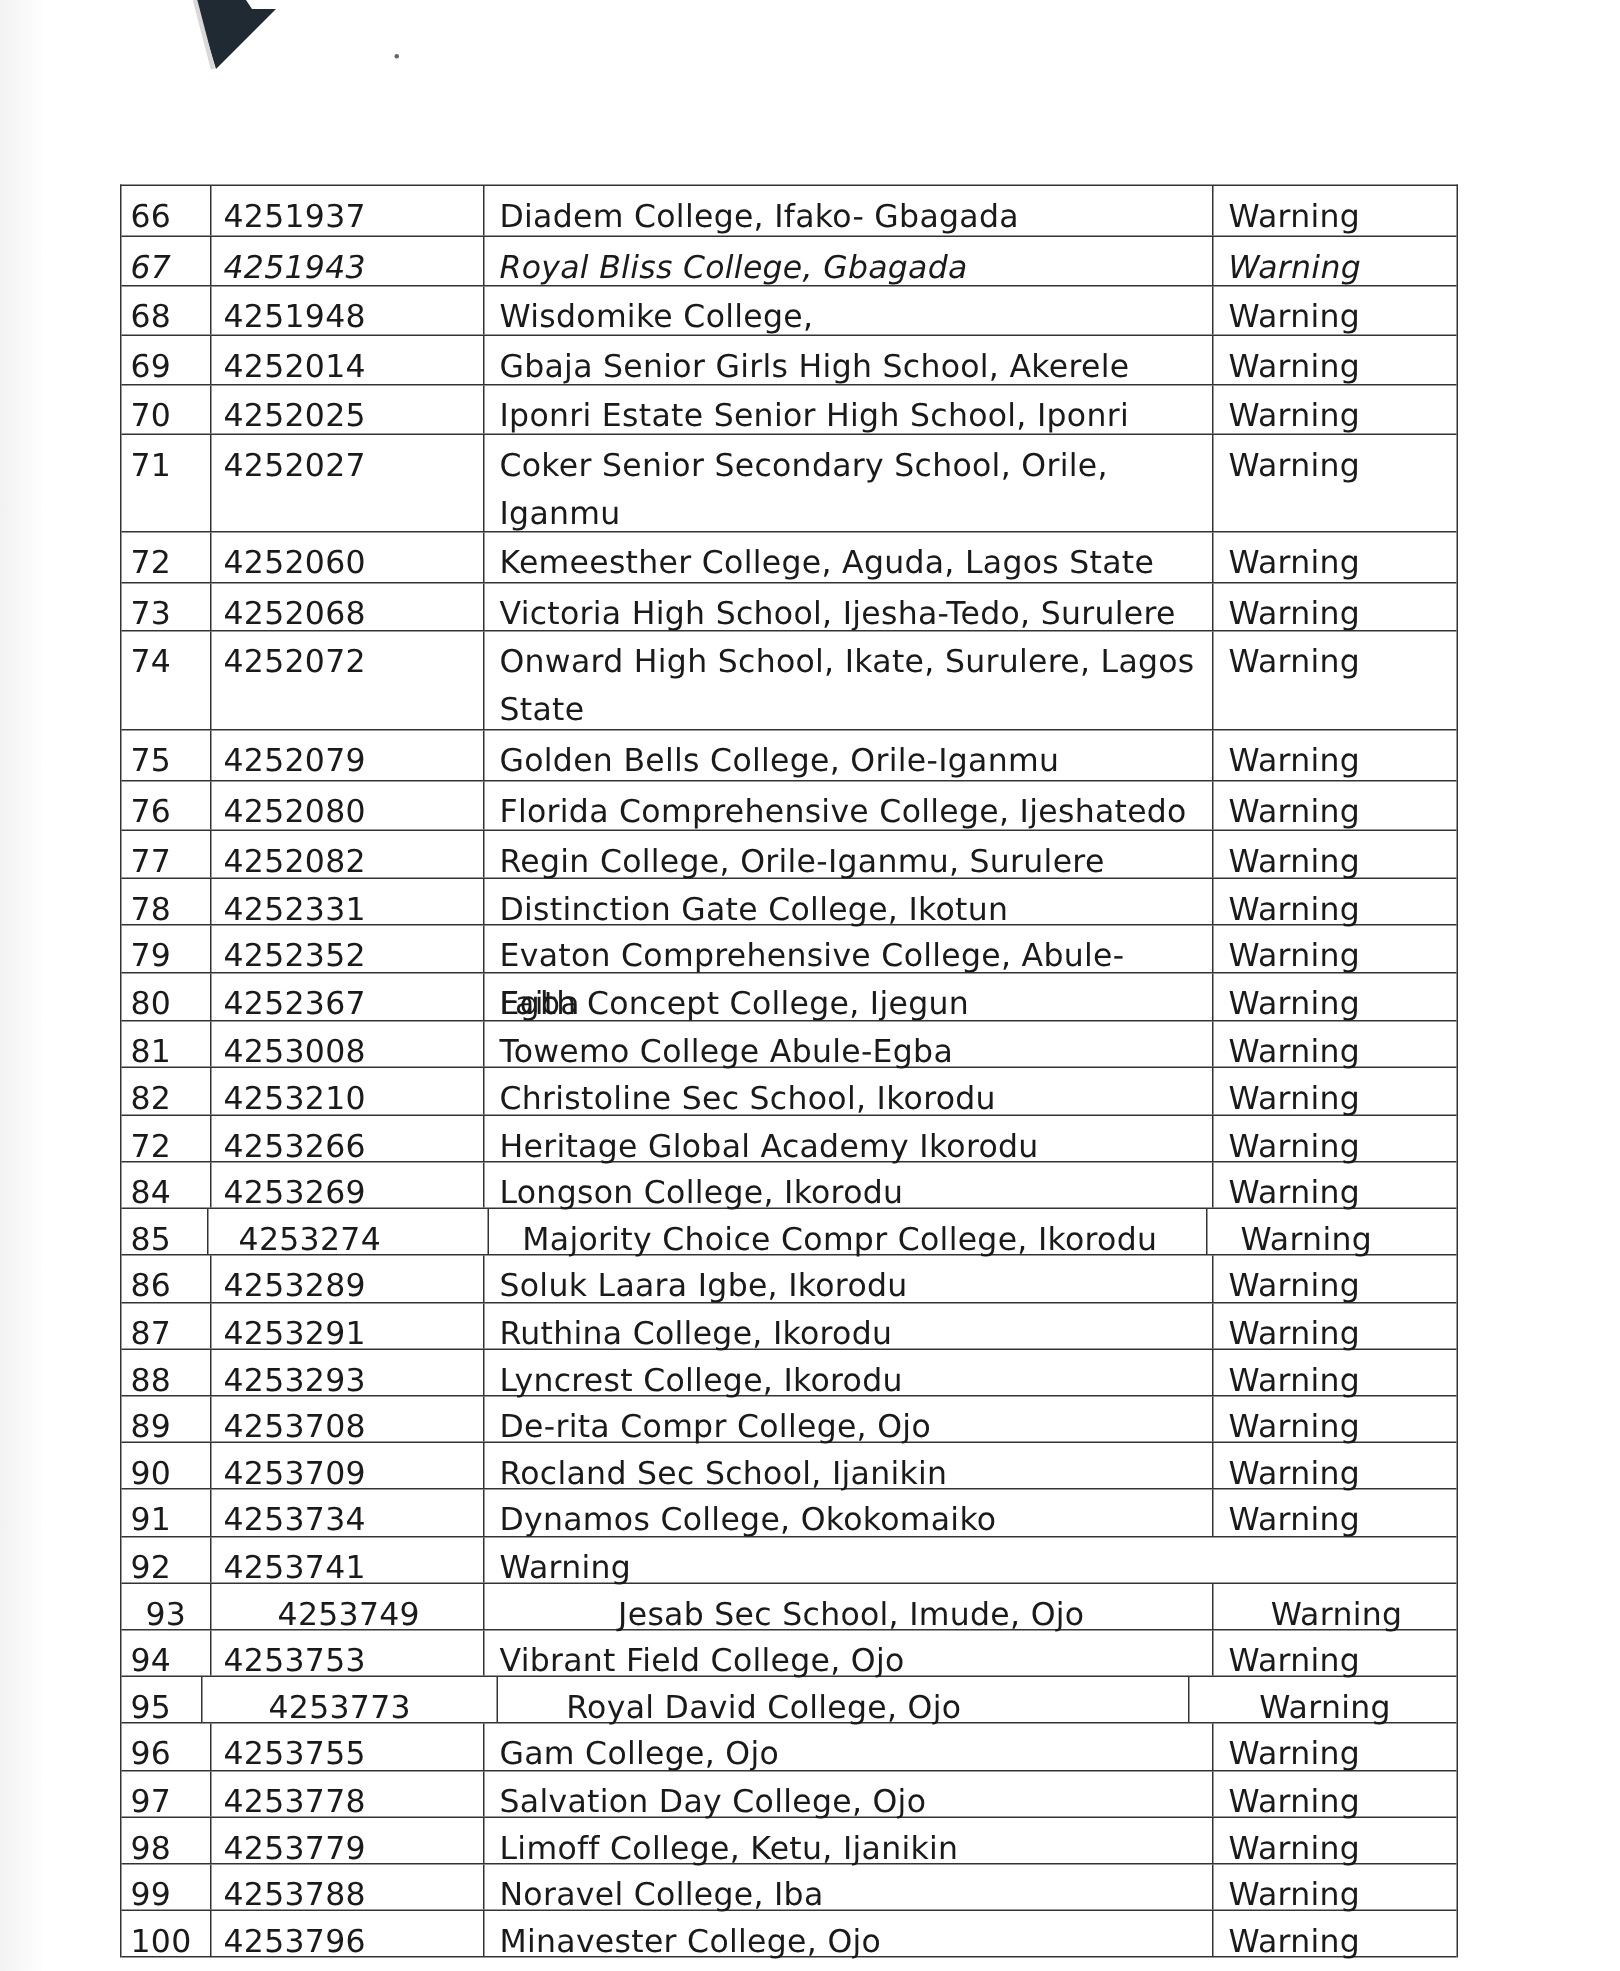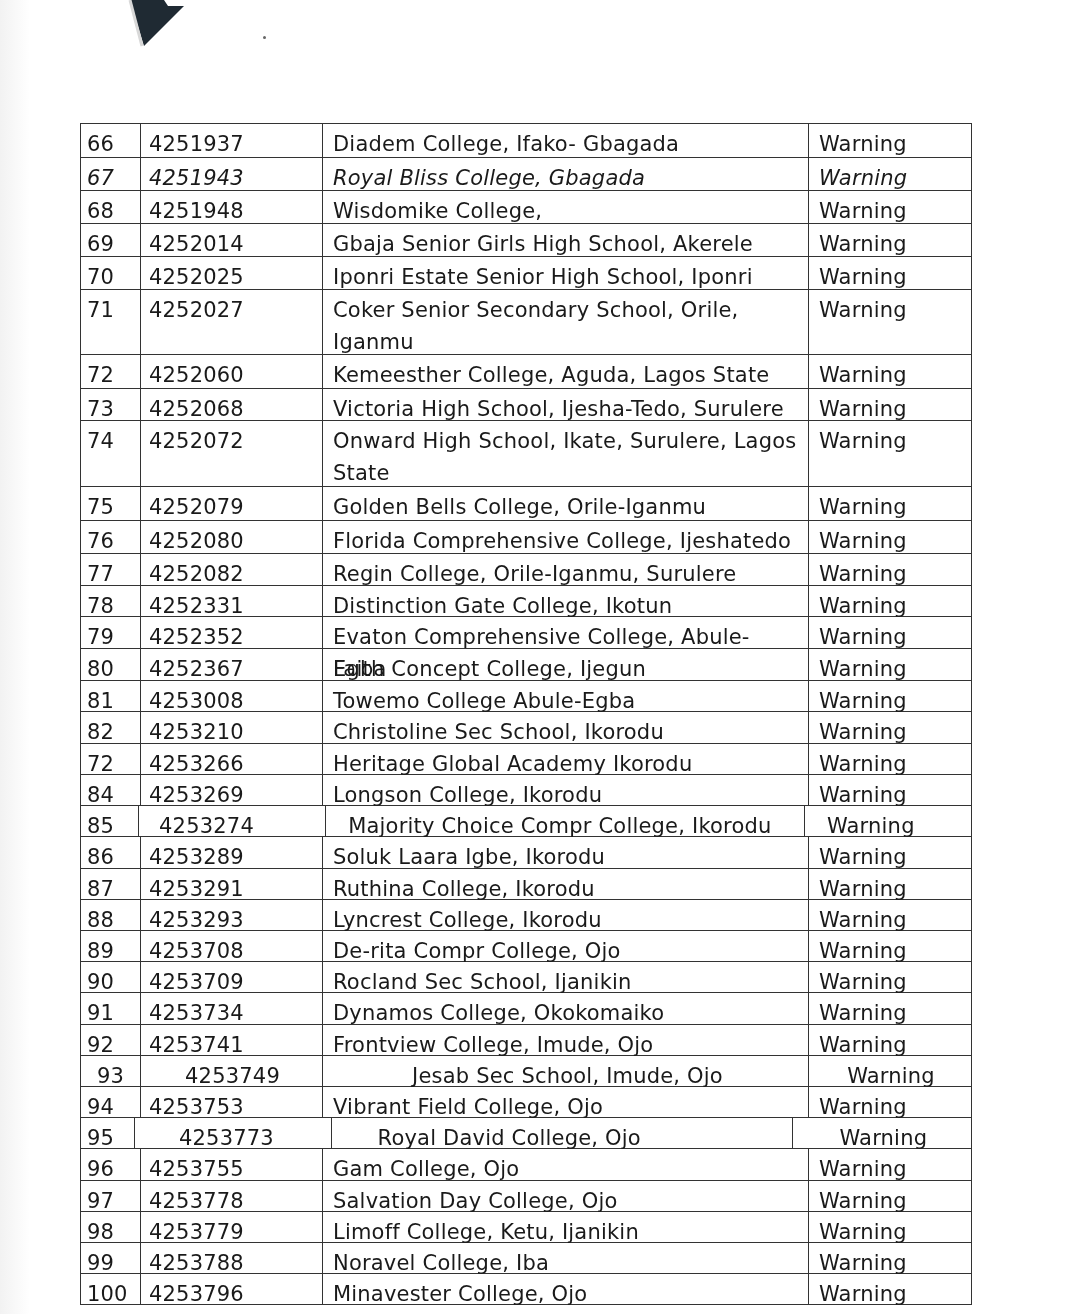--- a/index.html
+++ b/index.html
@@ -226,21 +226,20 @@
   </div>
     <div class="row" style="height: 32px;">
     <div class="cell c-num">91</div>
     <div class="cell c-code">4253734</div>
     <div class="cell c-name">Dynamos College, Okokomaiko</div>
     <div class="cell c-status">Warning</div>
   </div>
     <div class="row" style="height: 31px;">
     <div class="cell c-num">92</div>
     <div class="cell c-code">4253741</div>
-    <div class="cell c-name">Frontview College, Imude, Ojo</div>
     <div class="cell c-status">Warning</div>
   </div>
     <div class="row" style="height: 31px; text-align: center;">
     <div class="cell c-num">93</div>
     <div class="cell c-code">4253749</div>
     <div class="cell c-name">Jesab Sec School, Imude, Ojo</div>
     <div class="cell c-status">Warning</div>
   </div>
     <div class="row" style="height: 31px;">
     <div class="cell c-num">94</div>

